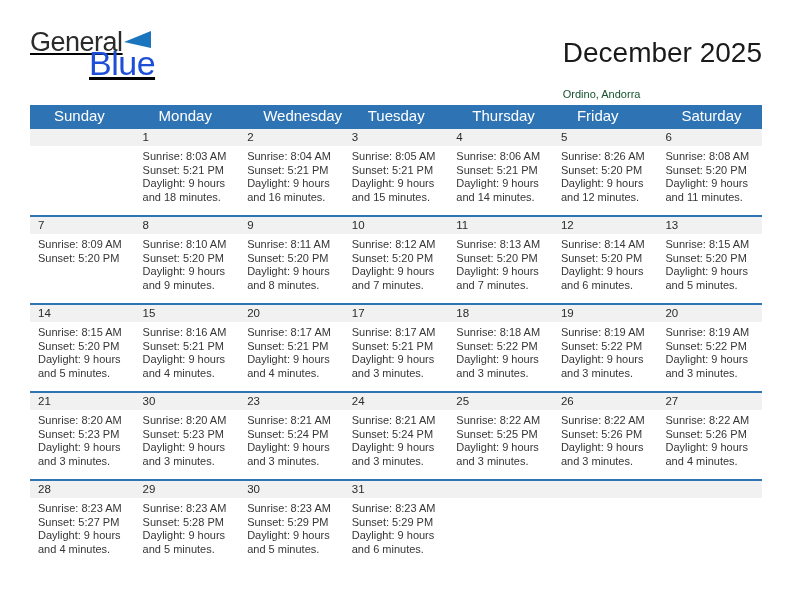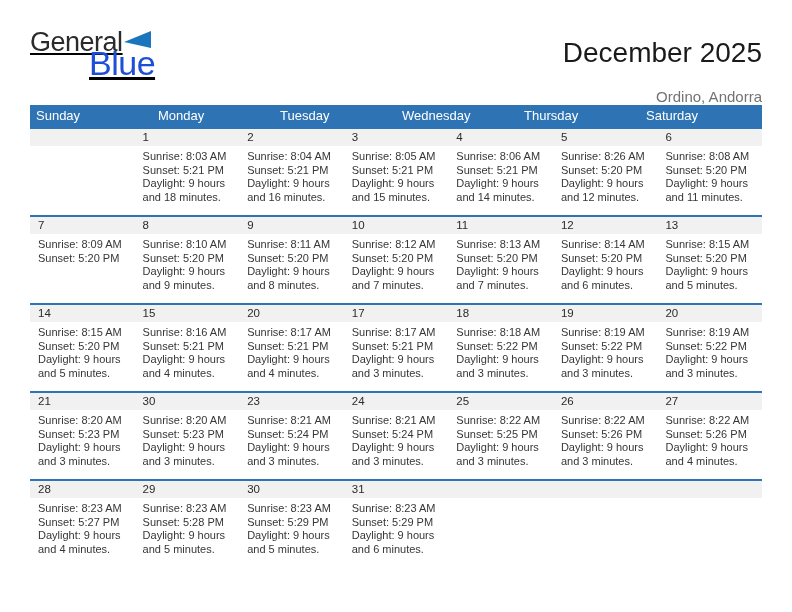--- a/index.html
+++ b/index.html
@@ -8,28 +8,28 @@
   .page { position:relative; width:792px; height:612px; background:#fff; overflow:hidden; }
 
   
   .logo { position:absolute; left:30px; top:28px;text-decoration:underline; }
   .logo-row1 { display:flex; align-items:flex-start; }
   .logo-general { font-size:27px; color:#2b2b2b; letter-spacing:-0.5px; line-height:28px; }
   .logo-tri { display:inline-block; margin-left:1px; margin-top:3px; }
   .logo-blue { font-size:34px; color:#1d4ed8; letter-spacing:-0.5px; line-height:22px; padding-left:59px; margin-top:-4px; }
 
   
-  .titles { position:absolute; right:30px; top:38px; text-align:right; }
+  .titles { position:absolute; right:30px; top:38px; text-align:left; }
   .month-title { font-size:28px; color:#1a1a1a; line-height:30px; }
-  .location { font-size:15px; color:#737373; margin-top:20px; }
+  .location { font-size:11px; color:#14532d; margin-top:20px; }
 
   
   .calendar { position:absolute; left:30px; top:105px; width:732px; }
   .weekday-row { display:flex; background:#2e74b5; height:22px; }
-  .wd { flex:1; color:#ffffff; font-size:13px; line-height:22px; padding-left:6px; overflow:hidden; }
+  .wd { flex:1; color:#ffffff; font-size:15px; line-height:22px; padding-left:24px; overflow:hidden; }
 
   .week-row { display:flex; border-top:2px solid #2e74b5; min-height:88px; }
   .week-row:last-child { min-height:86px; }
   .cell { flex:1; background:#ffffff; }
   .daynum { background:#f1f1f1; height:17px; line-height:17px; padding-left:8px;
     font-size:11.5px; color:#2b2b2b; }
   .details { padding:4px 4px 0 8px; font-size:11px; line-height:13.5px; color:#363636; }
   .details div { width:90px; }
 </style>
 </head>
@@ -51,23 +51,24 @@
 
   <div class="titles">
     <div class="month-title">December 2025</div>
     <div class="location">Ordino, Andorra</div>
   </div>
 
   <div class="calendar">
     <div class="weekday-row" id="weekday-row">
         <div class="wd">Sunday</div>
         <div class="wd">Monday</div>
+        <div class="wd">Wednesday</div>
         <div class="wd">Tuesday</div>
-        <div class="wd">Wednesday</div>
         <div class="wd">Thursday</div>
+        <div class="wd">Friday</div>
         <div class="wd">Saturday</div>
       </div>
     <div id="weeks">
         <div class="week-row">
           <div class="cell">
             <div class="daynum"></div>
             <div class="details">
               <div></div>
               <div></div>
               <div></div>

